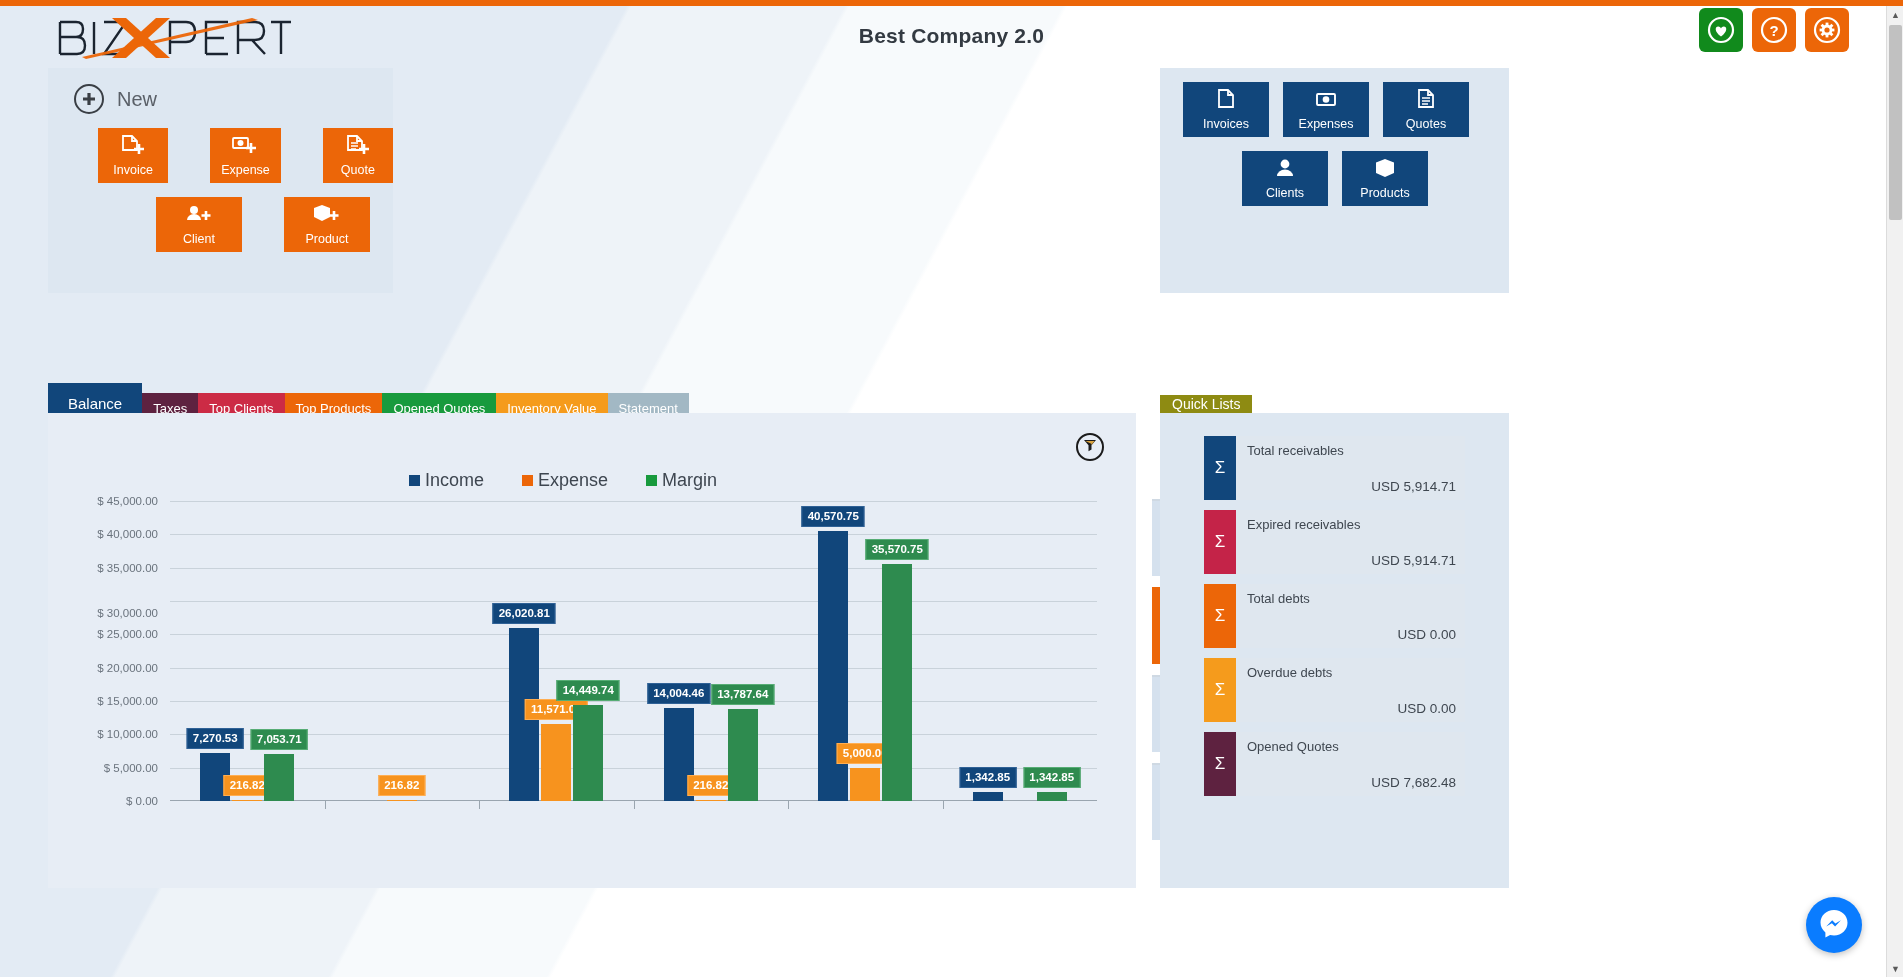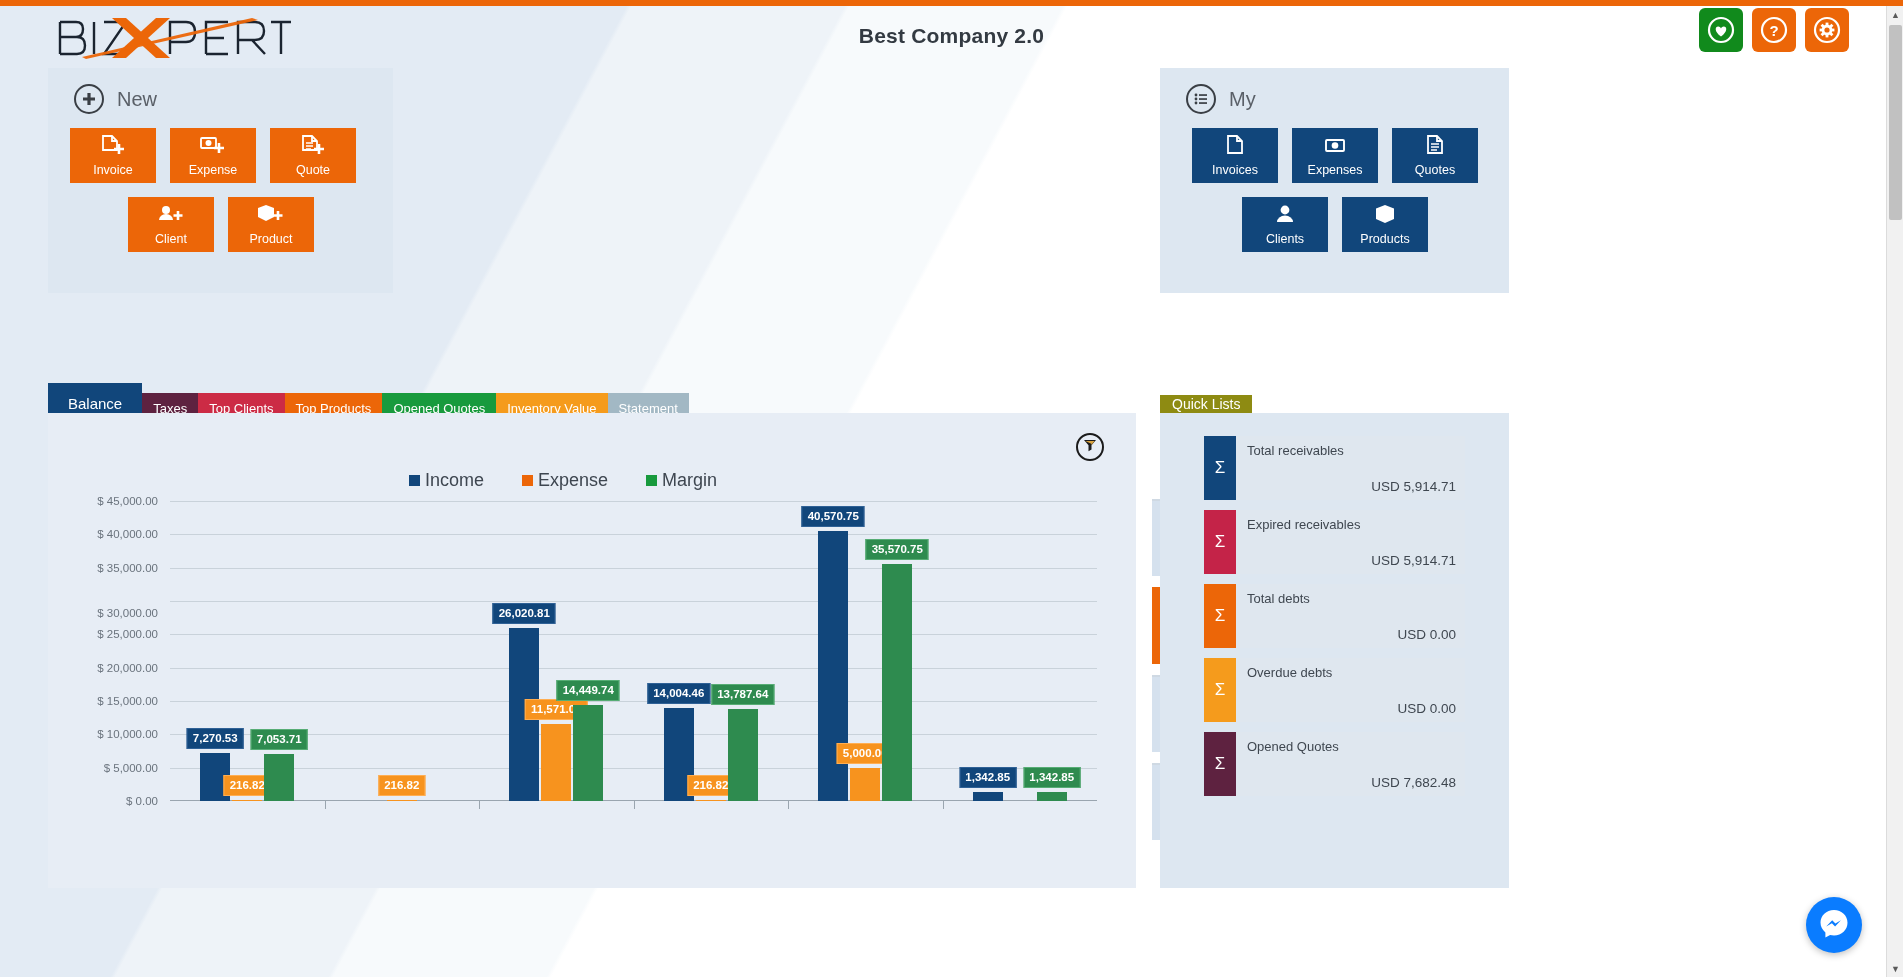--- a/index.html
+++ b/index.html
@@ -98,24 +98,24 @@
   }
   .tile-row.r1 { padding-left: 0; justify-content: flex-start; margin-left: 22px;}
   .tile {
     width: 86px; height: 55px;
     display: flex; flex-direction: column;
     align-items: center; justify-content: center;
     color: #fff; cursor: pointer;
     gap: 2px;
   }
   .tile .lbl { font-size: 12.5px; line-height: 1; }
-  .tile.orange { background: #ec6608; }
+  .tile.orange { background: #ec6608; margin-left: 28px; }
   .tile.navy { background: #11467b; }
   .panel-new .tile-row.r2 { margin-left: 22px; justify-content: flex-start; padding-left: 58px; }
-  .panel-my  .tile-row.r1 { margin-left: 32px; }
+  .panel-my  .tile-row.r1 { margin-left: 23px; }
   .panel-my  .tile-row.r2 { margin-left: 24px; justify-content: flex-start; padding-left: 58px; }
   
   .tabs {
     position: absolute; left: 48px; top: 383px;
     display: flex; align-items: flex-end; height: 40px;
   }
   .tab {
     height: 30px; padding: 0 11px;
     display: flex; align-items: center; justify-content: center;
     color: #fff; font-size: 13px; cursor: pointer; white-space: nowrap;
@@ -383,35 +383,20 @@
               <path d="M9 2 L17 5 L17 14 L9 18 L1 14 L1 5 Z" fill="#fff"></path>
               <path d="M21 8 v9 M16.5 12.5 h9" stroke="#fff" stroke-width="2.6"></path>
             </svg>
         </span>
         <span class="lbl">Product</span>
       </div>
     </div>
   </div>
 
   <div class="panel-my">
-    <div class="panel-head">
-      <span class="circ">
-        <svg width="18" height="18" viewBox="0 0 18 18">
-          <g fill="#3a3f45">
-              <circle cx="4" cy="5" r="1.4"></circle>
-              <circle cx="4" cy="9" r="1.4"></circle>
-              <circle cx="4" cy="13" r="1.4"></circle>
-          <rect x="7" y="4.2" width="8" height="1.7"></rect>
-              <rect x="7" y="8.2" width="8" height="1.7"></rect>
-              <rect x="7" y="12.2" width="8" height="1.7"></rect>
-            </g>
-        </svg>
-      </span>
-      <span class="ttl">My</span>
-    </div>
 
     <div class="tile-row r1">
       <div class="tile navy">
         <span>
           <svg width="22" height="24" viewBox="0 0 22 24">
               <path d="M4 2 h9 l5 5 v12 h-14 Z" fill="none" stroke="#fff" stroke-width="1.8"></path>
               <path d="M13 2 v5 h5" fill="none" stroke="#fff" stroke-width="1.8"></path>
             </svg>
         </span>
         <span class="lbl">Invoices</span>

